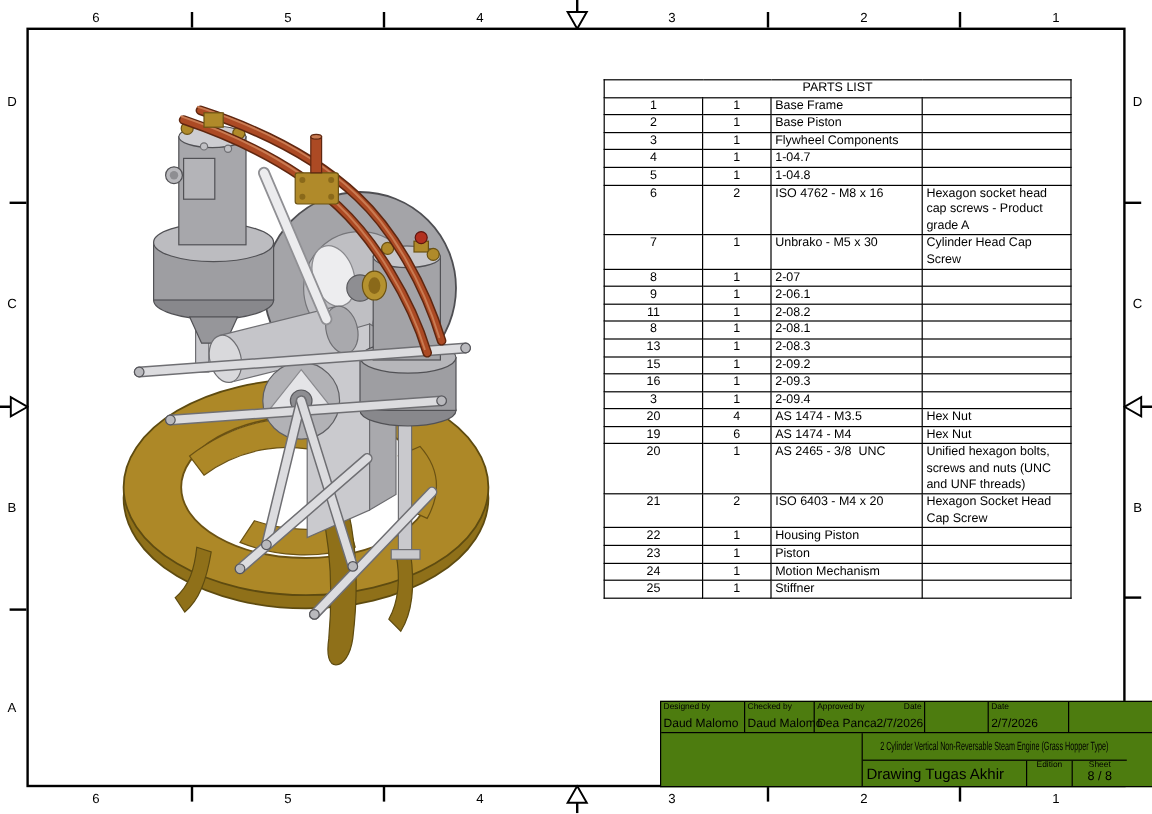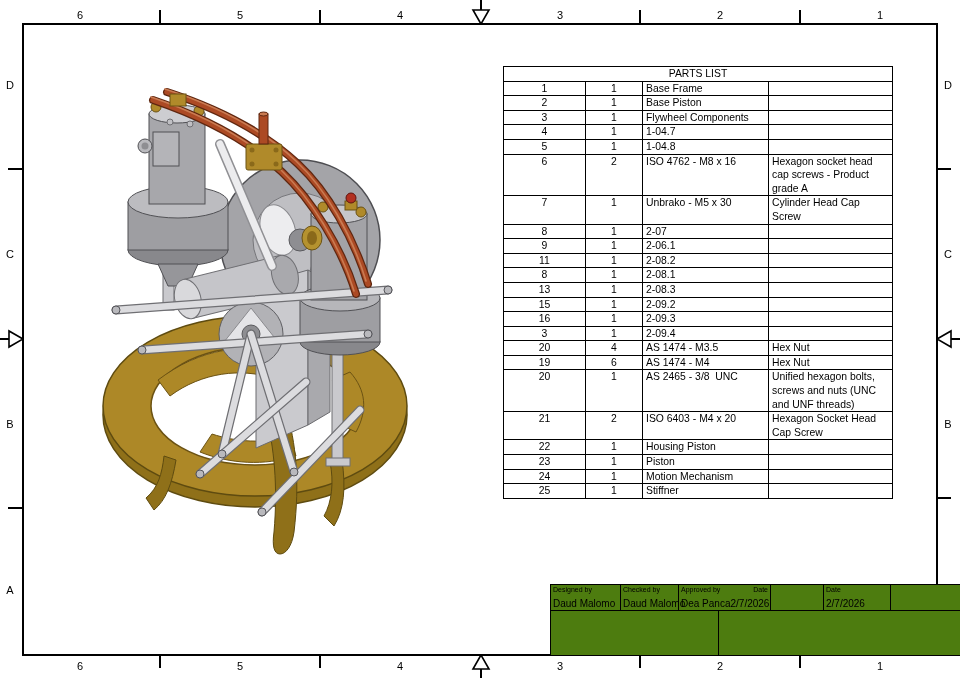--- a/index.html
+++ b/index.html
@@ -402,16 +402,32 @@
       </div>
       <div class="tb-cell" style="width:53px"></div>
       <div class="tb-cell" style="width:67px">
         <span class="lbl">Date</span>
         <span class="val">2/7/2026</span>
       </div>
       <div class="tb-cell" style="width:48px"></div>
     </div>
     <div class="tb-row2">
       <div class="tb-left"></div>
+      <div class="tb-right">
+        <div class="tb-title">
+          <span>2 Cylinder Vertical Non-Reversable Steam Engine (Grass Hopper Type)</span>
+        </div>
+        <div class="tb-bottom">
+          <div class="tb-drawing">Drawing Tugas Akhir</div>
+          <div class="tb-edition">
+            <div class="lbl">Edition</div>
+            <div class="val2"></div>
+          </div>
+          <div class="tb-sheet">
+            <div class="lbl">Sheet</div>
+            <div class="val2">8 / 8</div>
+          </div>
+        </div>
+      </div>
     </div>
   </div>
 
 </div>
 
 </body></html>

